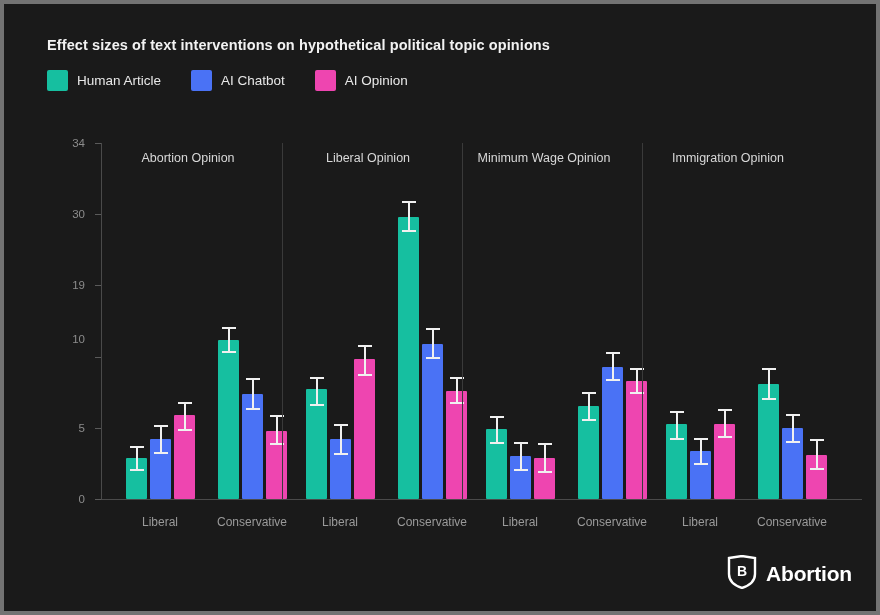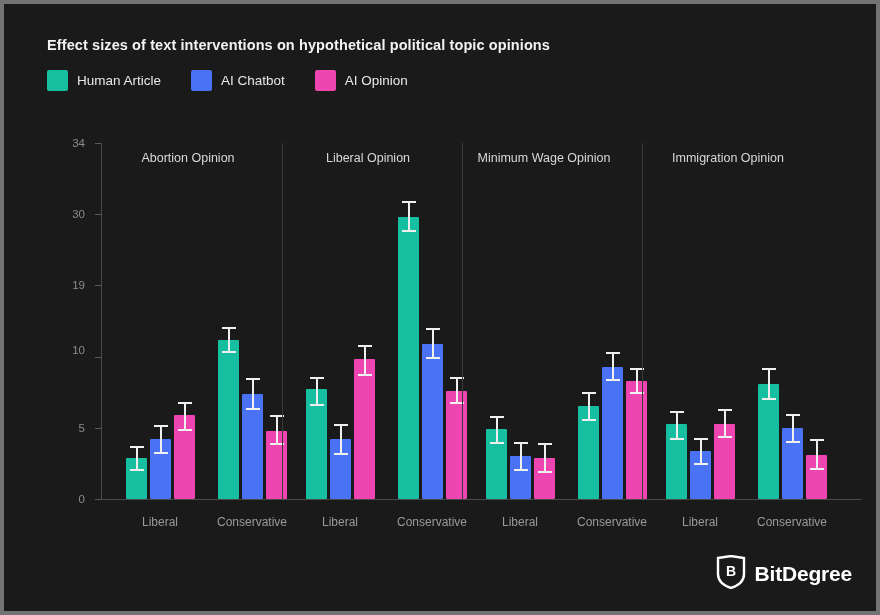--- a/index.html
+++ b/index.html
@@ -143,21 +143,21 @@
     </div>
 
   <div id="plot">
       <div class="yaxis-line" style="left: 97px; top: 139px; width: 1px; height: 357px;"></div>
       <div class="yaxis-line" style="left: 97px; top: 495px; width: 761px; height: 1px;"></div>
       <div class="tick-mark" style="left: 91px; top: 495px;"></div>
       <div class="tick-label" style="left: 53px; top: 495px;">0</div>
       <div class="tick-mark" style="left: 91px; top: 423.8px;"></div>
       <div class="tick-label" style="left: 53px; top: 423.8px;">5</div>
       <div class="tick-mark" style="left: 91px; top: 352.6px;"></div>
-      <div class="tick-label" style="left: 53px; top: 346px;">10</div>
+      <div class="tick-label" style="left: 53px; top: 335px;">10</div>
       <div class="tick-mark" style="left: 91px; top: 281.4px;"></div>
       <div class="tick-label" style="left: 53px; top: 281.4px;">19</div>
       <div class="tick-mark" style="left: 91px; top: 210.2px;"></div>
       <div class="tick-label" style="left: 53px; top: 210.2px;">30</div>
       <div class="tick-mark" style="left: 91px; top: 139px;"></div>
       <div class="tick-label" style="left: 53px; top: 139px;">34</div>
       <div class="panel-title" style="left: 184px; top: 147px;">Abortion Opinion</div>
       <div class="bar" title="Aggregate Opinion / Liberal / Human Article: 2.9" style="left: 122px; top: 453.704px; width: 21px; height: 41.296px; background: rgb(22, 191, 160);"></div>
       <div class="errbar-v" style="left: 131.5px; top: 442.312px; height: 22.784px;"></div>
       <div class="errbar-cap" style="left: 125.5px; top: 442.312px; width: 14px;"></div>
@@ -270,16 +270,16 @@
       <div class="xgroup-label" style="left: 788px; top: 511px;">Conservative</div>
     </div>
 
   <div id="watermark">
     <span>
       <svg width="30" height="34" viewBox="0 0 30 34" aria-hidden="true">
         <path d="M2 3 L15 1 L28 3 L28 19 C28 27 21 31 15 33 C9 31 2 27 2 19 Z" fill="none" stroke="#ffffff" stroke-width="2.4"></path>
         <text x="15" y="21" font-family="Liberation Sans, sans-serif" font-size="14" font-weight="bold" fill="#ffffff" text-anchor="middle">B</text>
       </svg>
     </span>
-    <span id="wm-text">BitDegree</span>
+    <span id="wm-text">Abortion</span>
   </div>
 
 </div>
 
 </body></html>

